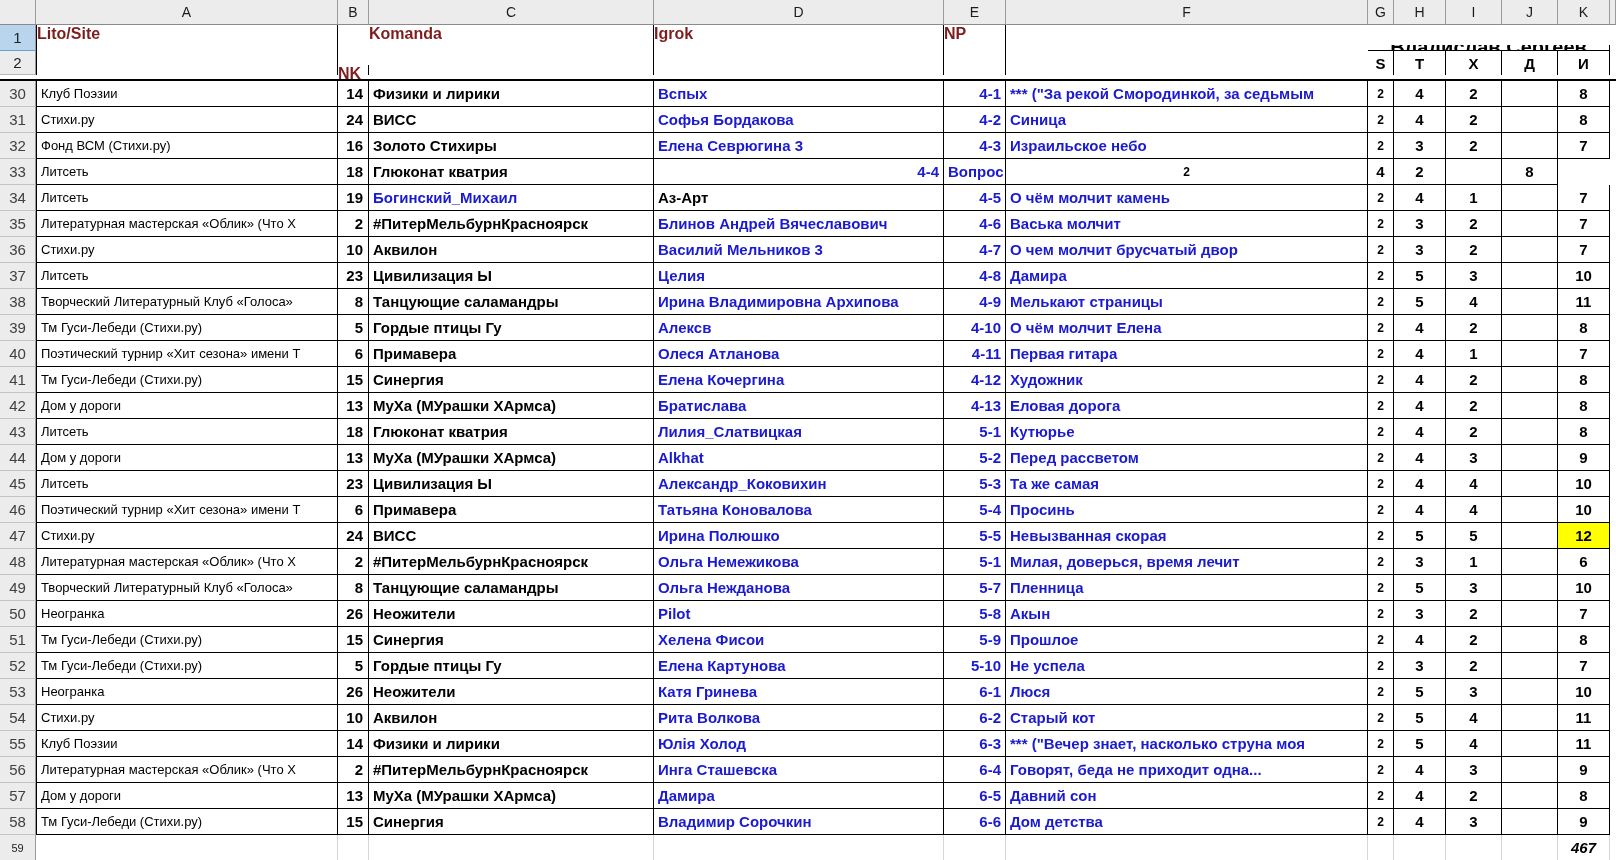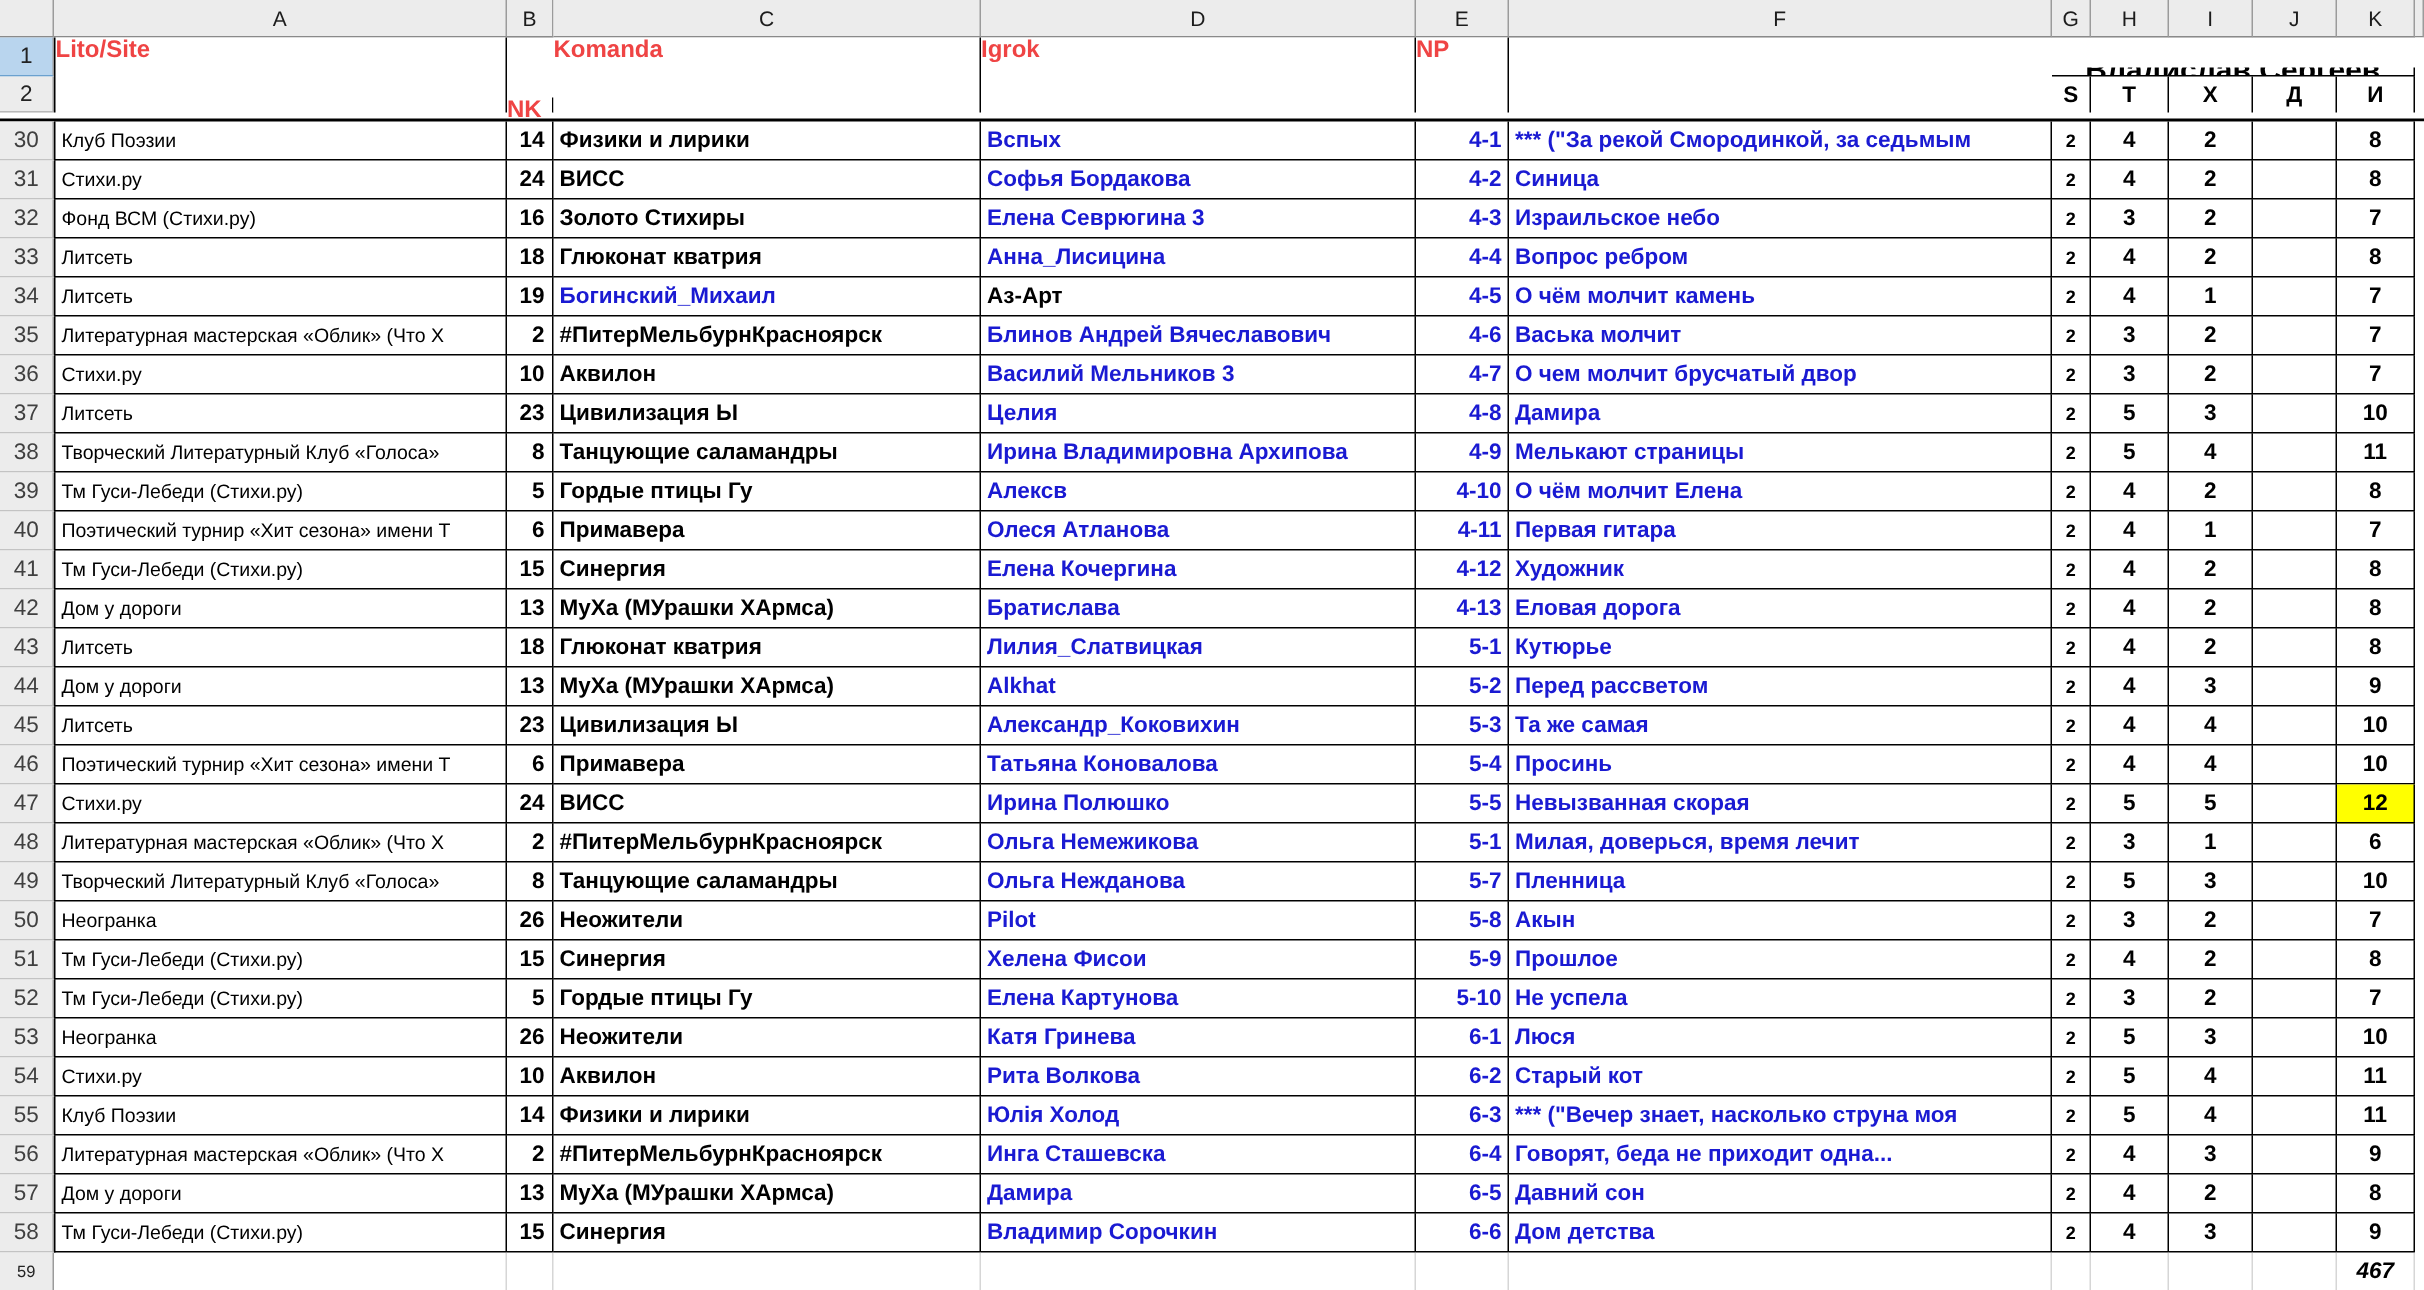--- a/index.html
+++ b/index.html
@@ -14,21 +14,21 @@
   #colstrip .hcell{background:var(--c-hdrbg);border-right:1px solid var(--c-grid);border-bottom:1px solid #8a8a8a;
                    justify-content:center;font-size:14px;color:#1c1c1c;height:25px;}
   #colstrip .corner{border-right:1px solid var(--c-grid);}
 
   
   #headerblock{height:54px;border-bottom:2px solid #000;grid-template-rows:26px 24px;}
   #headerblock .rnum{background:var(--c-hdrbg);border-right:1px solid var(--c-grid);border-bottom:1px solid #b9b9b9;
                      justify-content:center;font-size:15px;color:#222;}
   #headerblock .rnum.sel{background:#b9d5ee;border-bottom:1px solid #6ba1cf;}
   #headerblock .hdrcell{grid-row:1 / span 2;border-right:1px solid #000;background:#fff;
-                        justify-content:center;font-weight:bold;font-size:16px;color:#ef4444;}
+                        justify-content:center;font-weight:bold;font-size:16px;color:#7f1d1d;}
   #headerblock .hdrcell.first{border-left:1px solid #000;}
   .judge-title{grid-row:1;grid-column:8 / span 5;border-right:1px solid #000;border-bottom:1px solid #000;
                justify-content:center;font-weight:bold;font-size:20px;margin-top:20px;}
   .judge-sub{grid-row:2;border-right:1px solid #000;justify-content:center;font-weight:bold;font-size:15px;}
 
   
   .drow{height:26px;}
   .drow .rnum{background:var(--c-hdrbg);border-right:1px solid var(--c-grid);border-bottom:1px solid #c3c3c3;
               justify-content:center;font-size:15px;color:#404040;height:26px;}
   .drow .cell{border-right:1px solid #000;border-bottom:1px solid #000;height:26px;font-size:15px;color:#000;}
@@ -133,21 +133,20 @@
     <div class="cell m">2</div>
     <div class="cell m"></div>
     <div class="cell m">7</div>
     <div class="filler"></div>
   </div>
       <div class="drow grid-cols">
     <div class="rnum">33</div>
     <div class="cell a">Литсеть</div>
     <div class="cell b">18</div>
     <div class="cell c">Глюконат кватрия</div>
-    <div class="cell d">Анна_Лисицина</div>
     <div class="cell e">4-4</div>
     <div class="cell f">Вопрос ребром</div>
     <div class="cell g">2</div>
     <div class="cell m">4</div>
     <div class="cell m">2</div>
     <div class="cell m"></div>
     <div class="cell m">8</div>
     <div class="filler"></div>
   </div>
       <div class="drow grid-cols">

